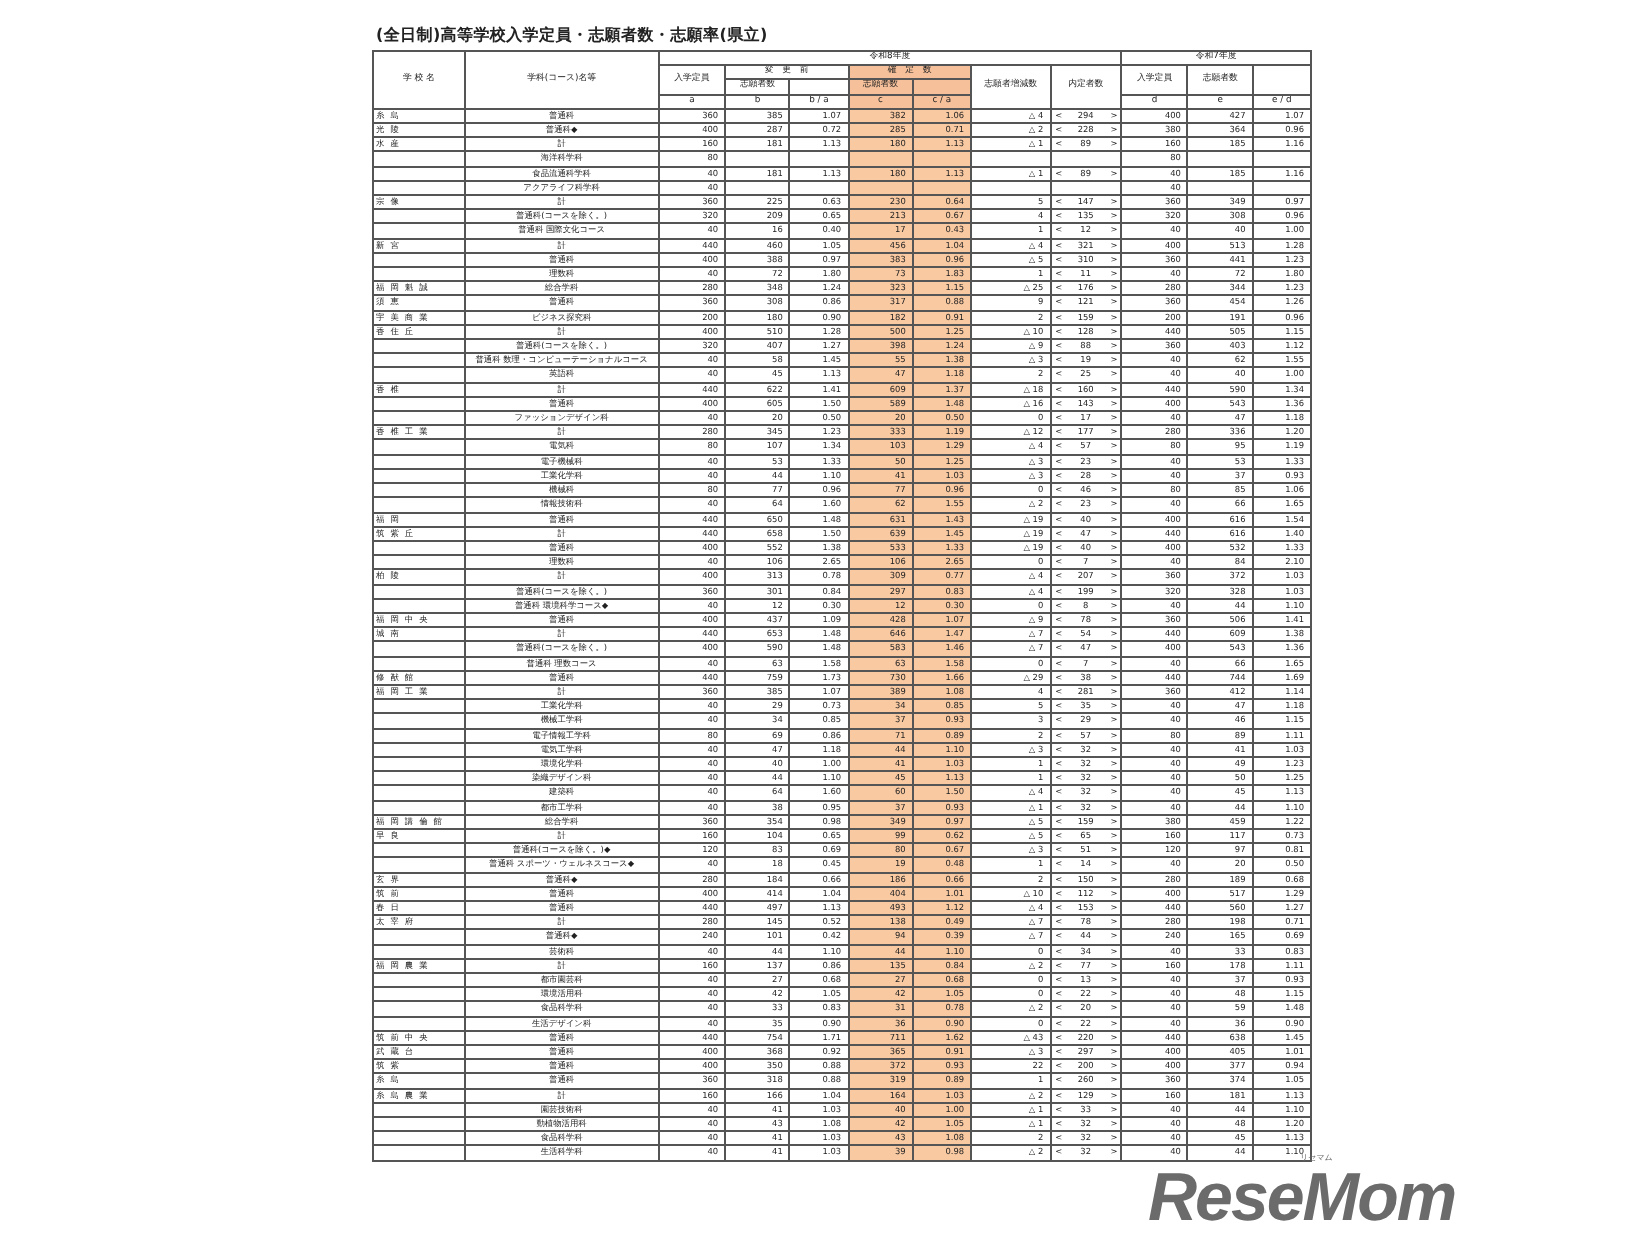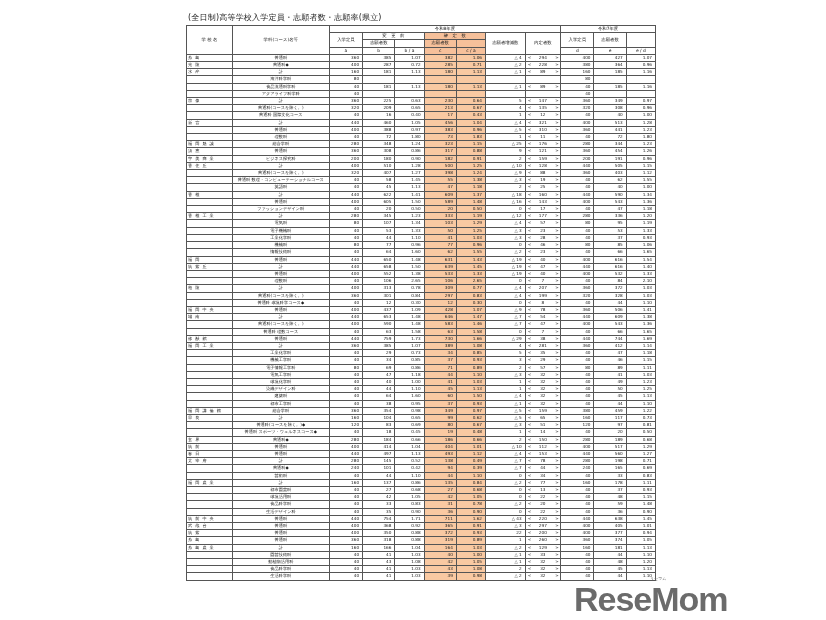--- a/index.html
+++ b/index.html
@@ -1,33 +1,33 @@
 <!DOCTYPE html>
 <html><head>
 <meta charset="utf-8">
 <style>
   html,body{margin:0;padding:0;background:#fff;}
   body{width:826px;height:620px;position:relative;overflow:hidden;font-family:"DejaVu Sans",sans-serif;color:#222;}
   .doc{position:absolute;left:186px;top:12px;width:470px;}
-  .title{font-size:8px;font-weight:normal;margin:0 0 2px 2px;letter-spacing:0.2px;white-space:nowrap;}
+  .title{font-size:8px;font-weight:bold;margin:0 0 2px 2px;letter-spacing:0.2px;white-space:nowrap;}
   table{border-collapse:collapse;width:470px;table-layout:fixed;font-size:4.2px;line-height:6.2px;}
   td,th{border:0.5px solid #555;padding:0 1px;height:6.2px;overflow:hidden;white-space:nowrap;font-weight:normal;}
   th{text-align:center;font-size:4.4px;}
   .thick-top td{border-top:1.2px solid #222;}
   .school{text-align:left;letter-spacing:3px;}
   .course{text-align:center;}
   .num{text-align:right;padding-right:3px;}
   .hl{background:#f9c9a2;}
   .hlh{background:#f6c09a;}
   .lb{text-align:left;border-right:none;padding-left:2px;}
   .rb{text-align:right;border-left:none;padding-right:2px;}
   .mid{text-align:center;border-left:none;border-right:none;}
   .outer{border:1.2px solid #222;}
   .sep{border-left:1.2px solid #222 !important;}
-  .watermark{position:absolute;left:574px;top:580px;font-family:"Liberation Sans",sans-serif;font-weight:bold;font-size:34px;color:#6b6b6b;letter-spacing:-1px;}
+  .watermark{position:absolute;left:574px;top:580px;font-family:"Liberation Sans",sans-serif;font-weight:bold;font-size:34px;color:#6b6b6b;letter-spacing:-1px;font-style:italic;}
   .watermark-sub{position:absolute;left:650px;top:576px;font-size:4px;color:#666;}
 </style>
 </head>
 <body>
 
 <div class="doc">
   <div class="title">(全日制)高等学校入学定員・志願者数・志願率(県立)</div>
   <table class="outer">
     <colgroup>
       <col style="width:44px">

